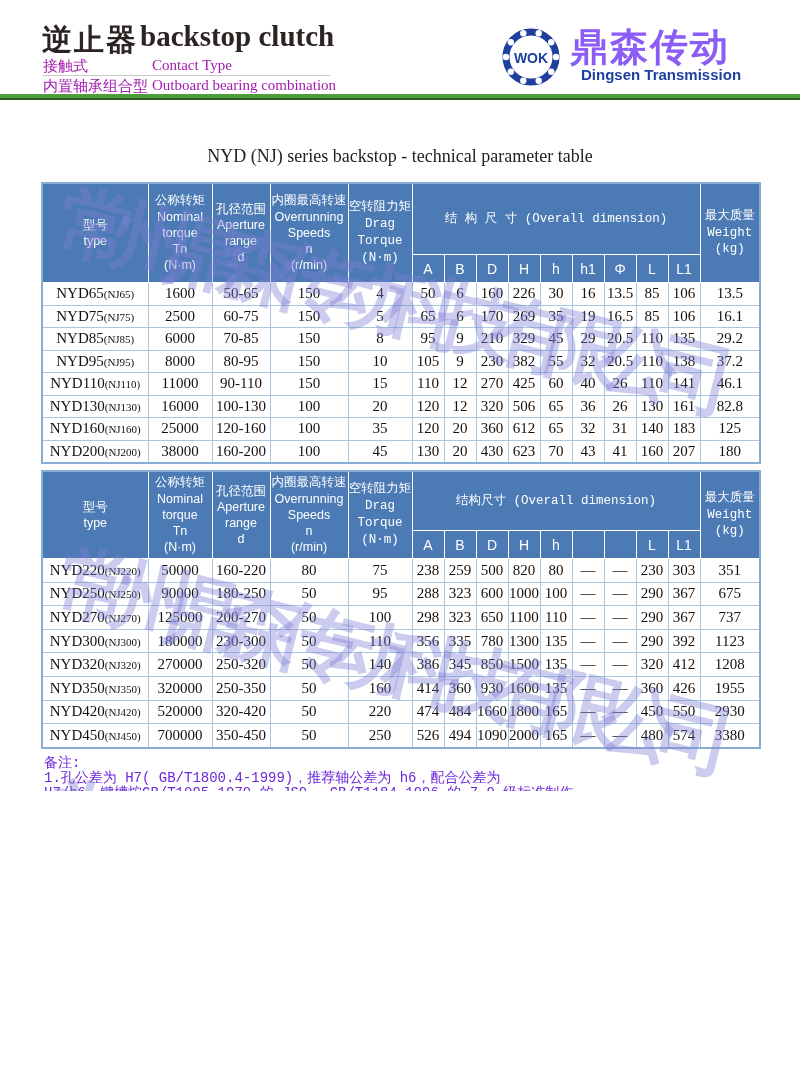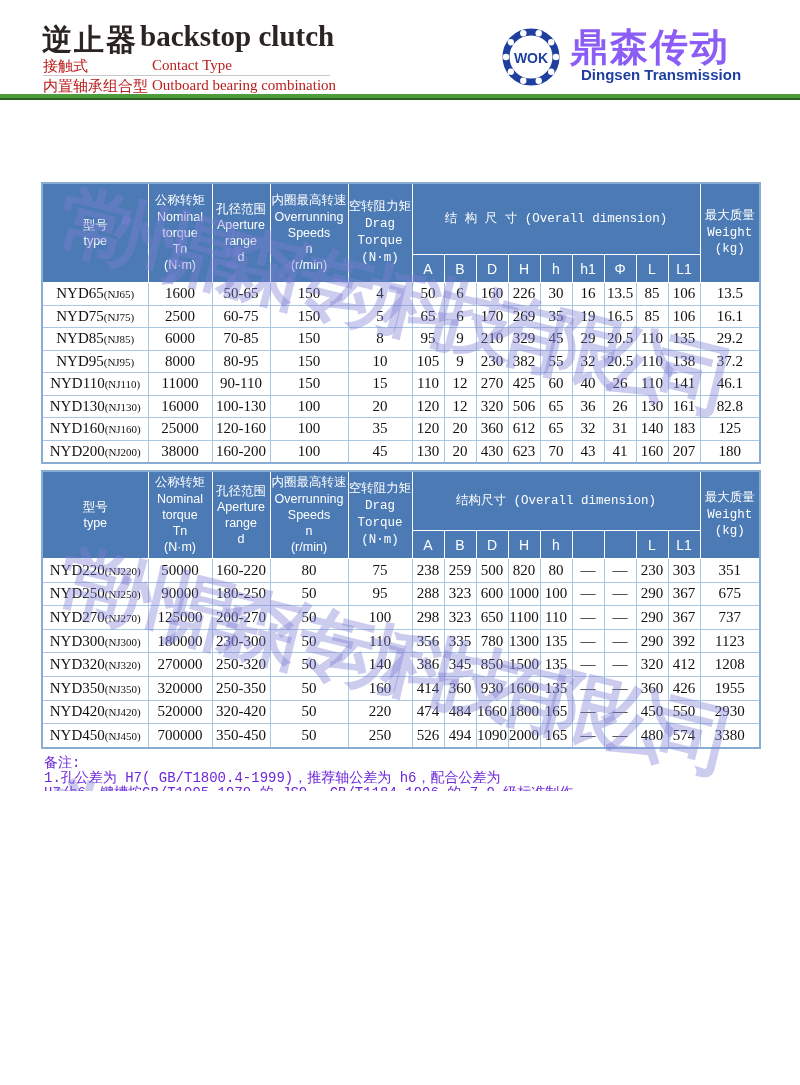--- a/index.html
+++ b/index.html
@@ -4,21 +4,21 @@
 <style>
   html,body{margin:0;padding:0;background:#ffffff;}
   .page{position:relative;width:800px;height:791px;background:#ffffff;overflow:hidden;
         font-family:"Liberation Serif",serif;color:#1a1a1a;}
 
   
   .hdr-product-zh{position:absolute;left:42px;top:20px;font-size:30px;font-weight:bold;
         font-family:"Liberation Sans",sans-serif;letter-spacing:2px;color:#2b2422;}
   .hdr-product-en{position:absolute;left:140px;top:20px;font-size:29px;font-weight:bold;
         font-family:"Liberation Serif",serif;color:#2b2422;text-align:center;}
-  .hdr-sub{position:absolute;font-size:15px;color:#b91c1c;}
+  .hdr-sub{position:absolute;font-size:15px;color:#a21caf;}
   .hdr-sub.zh{left:43px;font-family:"Liberation Sans",sans-serif;}
   .hdr-sub.en{left:152px;font-family:"Liberation Serif",serif;}
   .row1{top:57px;} .row2{top:77px;}
   .hdr-rule{position:absolute;left:43px;top:75px;width:287px;height:1px;background:#c9c9c9;}
 
   .logo{position:absolute;left:500px;top:26px;width:262px;height:62px;}
   .logo-ring{position:absolute;left:0;top:0;width:62px;height:62px;}
   .logo-zh{position:absolute;left:70px;top:-4px;font-size:38px;font-weight:bold;
         font-family:"Liberation Sans",sans-serif;color:#8b5cf6;letter-spacing:2px;white-space:nowrap;}
   .logo-en{position:absolute;left:72px;top:40px;font-size:15px;font-weight:bold;
@@ -96,20 +96,21 @@
       <circle cx="38.7" cy="7.2" r="3.2" fill="#ffffff"></circle>
       <circle cx="51.2" cy="16.3" r="3.2" fill="#ffffff"></circle>
       <text x="31" y="36.5" text-anchor="middle" font-family="Liberation Sans, sans-serif" font-size="14" font-weight="bold" fill="#1e3f9e">WOK</text>
     </svg>
     <div class="logo-zh">鼎森传动</div>
     <div class="logo-en">Dingsen Transmission</div>
   </div>
 
   <div class="green-rule"></div>
 
+  <div class="pg-title-en">NYD (NJ) series backstop - technical parameter table</div>
 
   <table class="params t1">
     <colgroup>
       <col style="width:106px">
         <col style="width:64px">
         <col style="width:58px">
         <col style="width:78px">
         <col style="width:64px">
       <col style="width:32px">
         <col style="width:32px">

